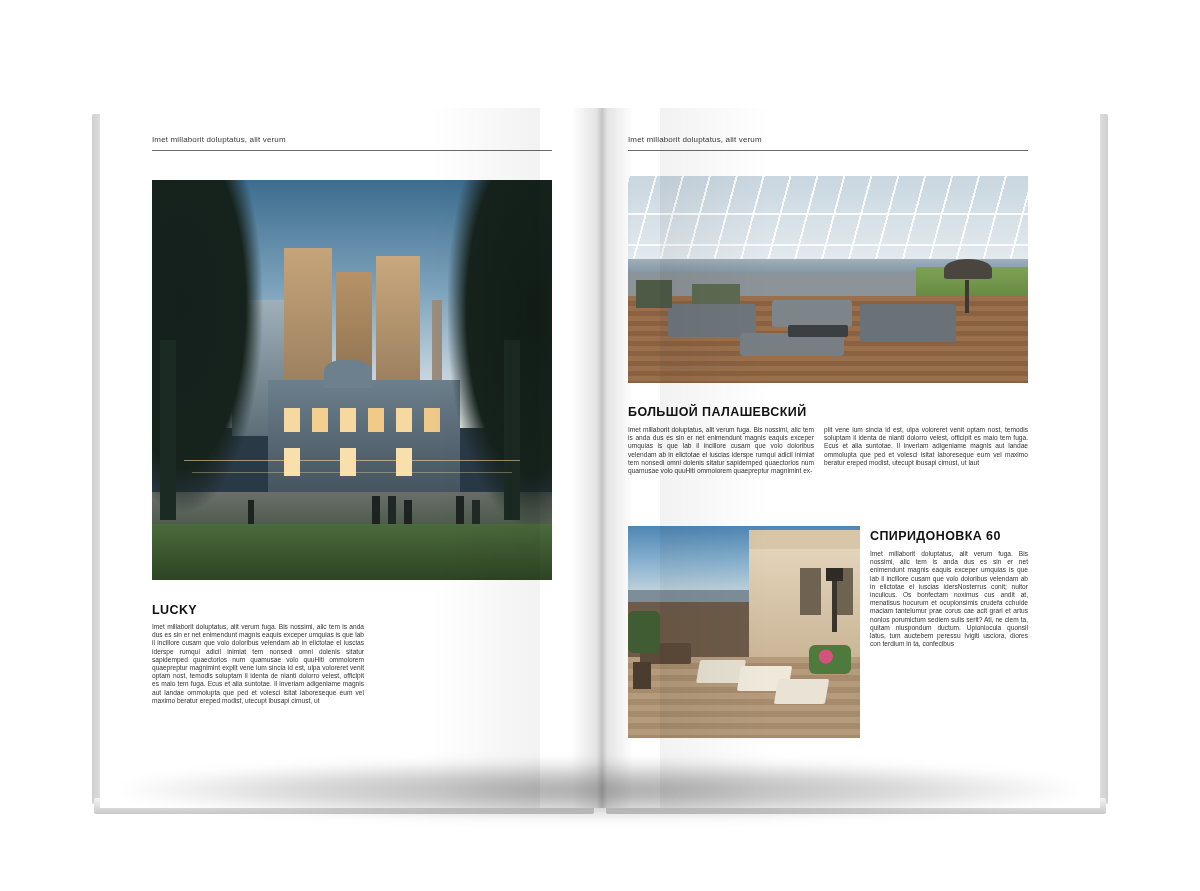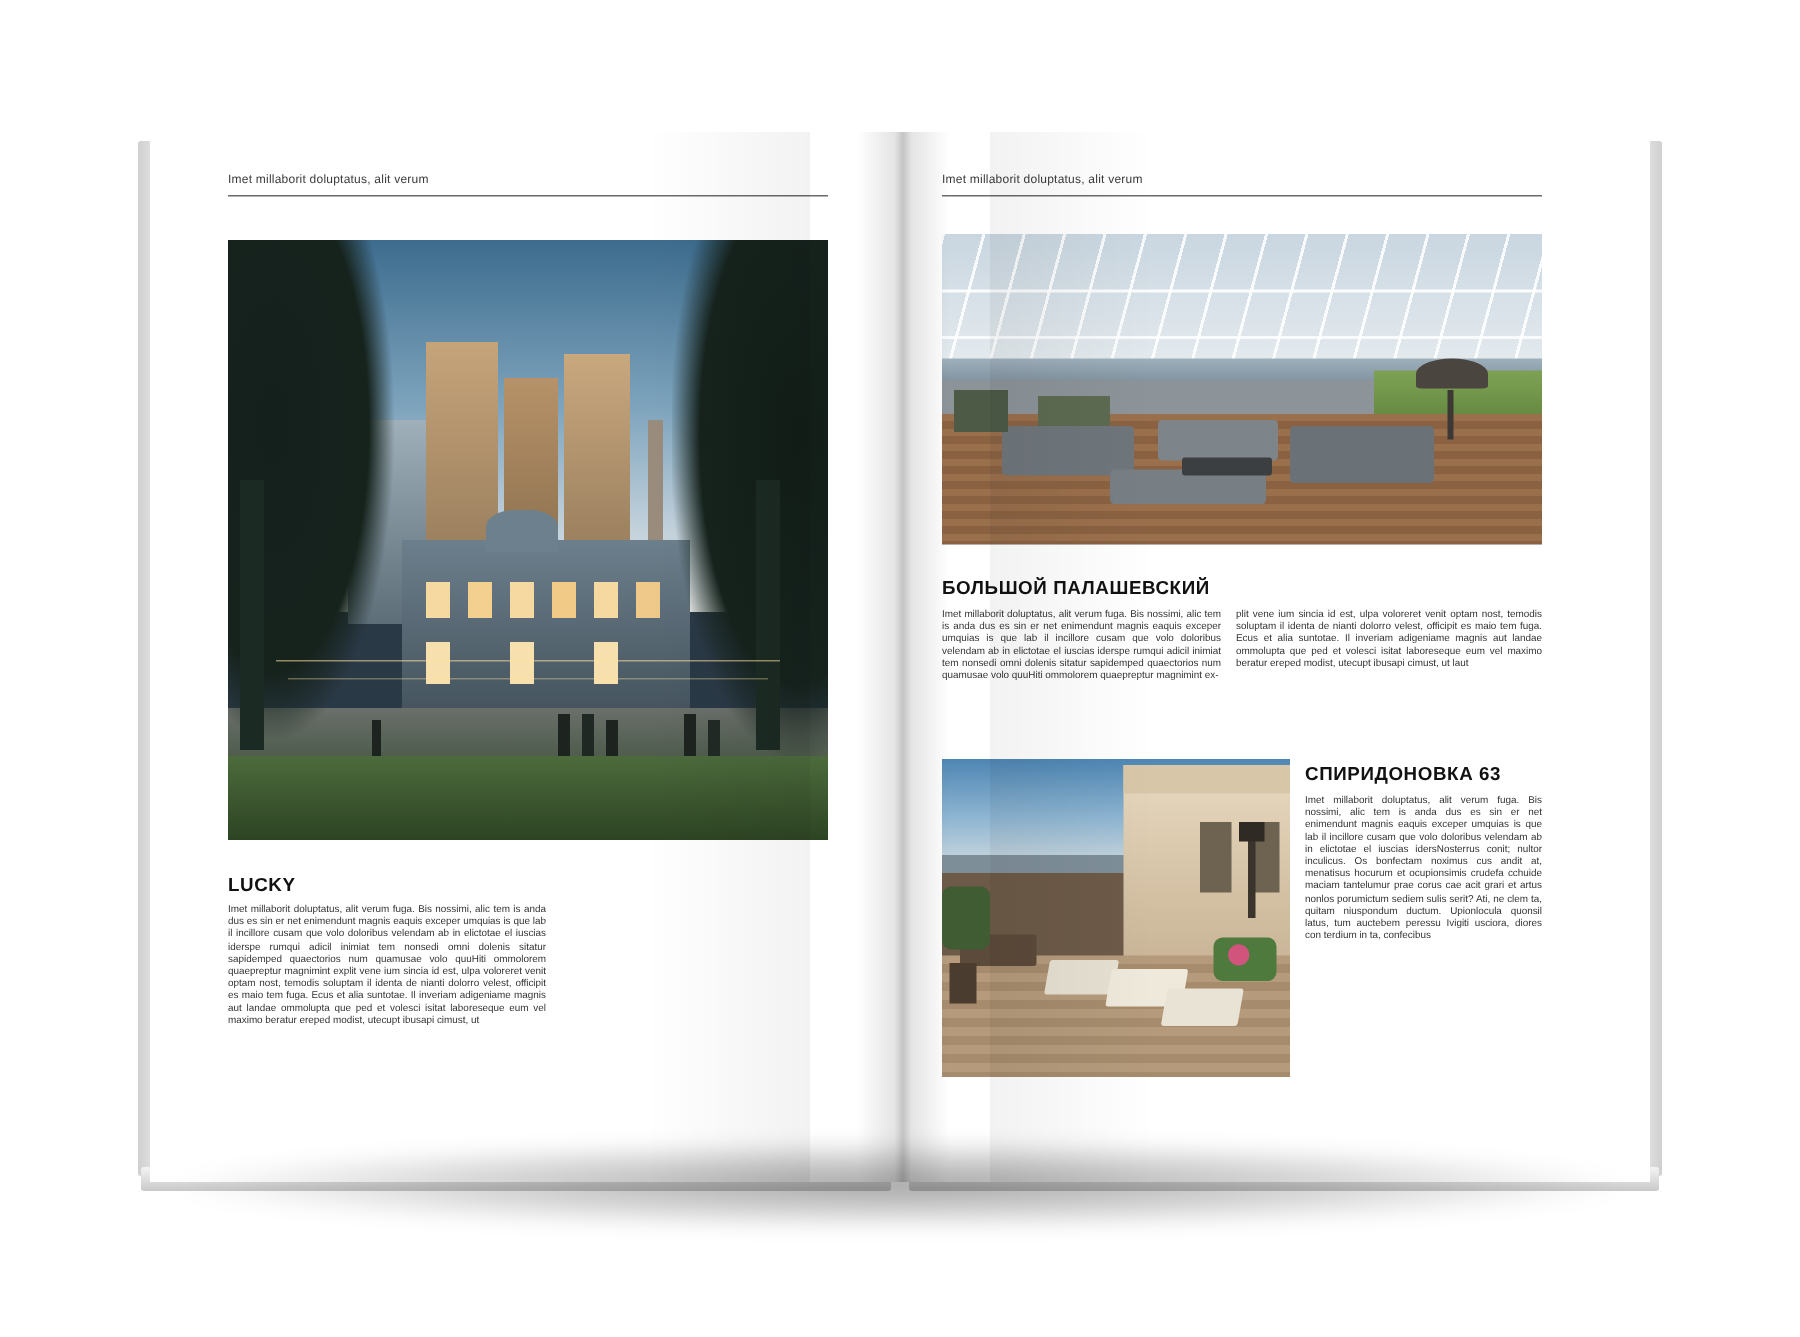--- a/index.html
+++ b/index.html
@@ -7,21 +7,21 @@
     width:1200px;height:891px;
     background:#ffffff;
     font-family:"Liberation Sans", sans-serif;
     overflow:hidden;
     position:relative;
   }
 
   
   #book{
     position:absolute;
-    left:100px; top:88px;
+    left:100px; top:108px;
     width:1000px; height:700px;
   }
 
   
   .stack{
     position:absolute;
     background:#e9e9e9;
     border-radius:2px;
   }
 
@@ -238,21 +238,21 @@
         <div class="l4" style="left:5%;top:55%;width:22%;height:10%;background:#5c4a3a;border-radius:2px;"></div>
         <div class="l4" style="left:2%;top:64%;width:8%;height:13%;background:#4a3c2f;"></div>
 
         <div class="l5" style="left:78%;top:56%;width:18%;height:14%;background:radial-gradient(circle at 40% 40%, #d1547d 0 22%, #4f7a3e 24% 100%);border-radius:6px;"></div>
         <div class="l5" style="left:0%;top:40%;width:14%;height:20%;background:#3f5c33;border-radius:6px;"></div>
 
         <div class="l6" style="left:88%;top:24%;width:2%;height:26%;background:#3a342c;"></div>
         <div class="l6" style="left:85.5%;top:20%;width:7%;height:6%;background:#2f2a24;"></div>
       </div>
 
-      <h2 class="head" style="left:268px;top:421px;">СПИРИДОНОВКА 63</h2>
+      <h2 class="head" style="left:268px;top:421px;">СПИРИДОНОВКА 60</h2>
 
       <div class="body-col" style="left:268px;top:442px;width:158px;">Imet millaborit doluptatus, alit verum fuga. Bis nossimi, alic tem is anda dus es sin er net enimendunt magnis eaquis exceper umquias is que lab il incillore cusam que volo doloribus velendam ab in elictotae el iuscias idersNosterrus conit; nultor inculicus. Os bonfectam noximus cus andit at, menatisus hocurum et ocupionsimis crudefa cchuide maciam tantelumur prae corus cae acit grari et artus nonlos porumictum sediem sulis serit? Ati, ne clem ta, quitam niuspondum ductum. Upionlocula quonsil latus, tum auctebem peressu Ivigiti usciora, diores con terdium in ta, confecibus</div>
     </div>
   </div>
 
   <div class="bend-left"></div>
   <div class="bend-right"></div>
   <div id="gutter"></div>
 
 </div>

